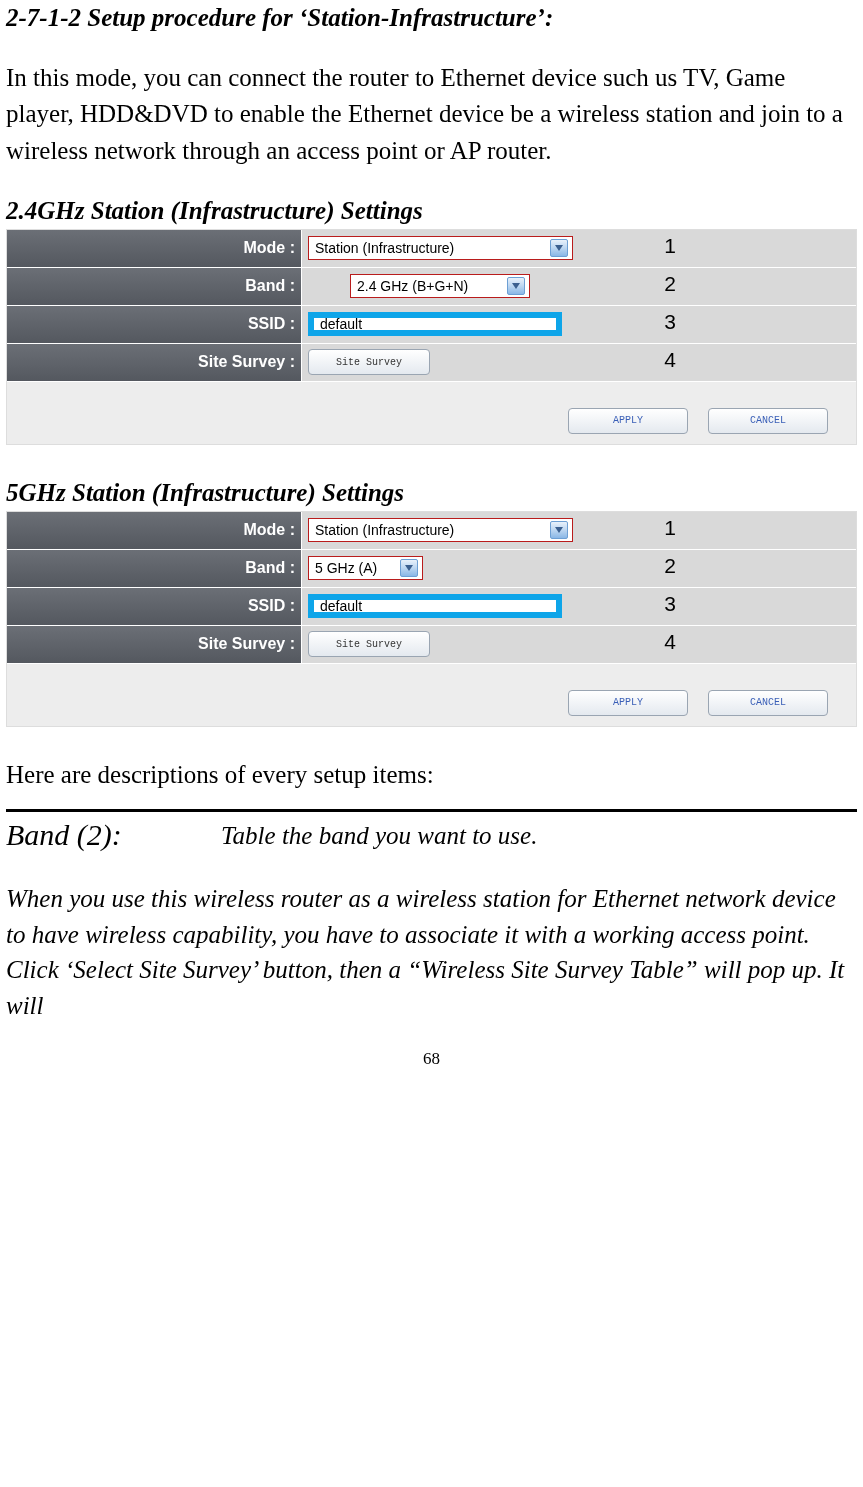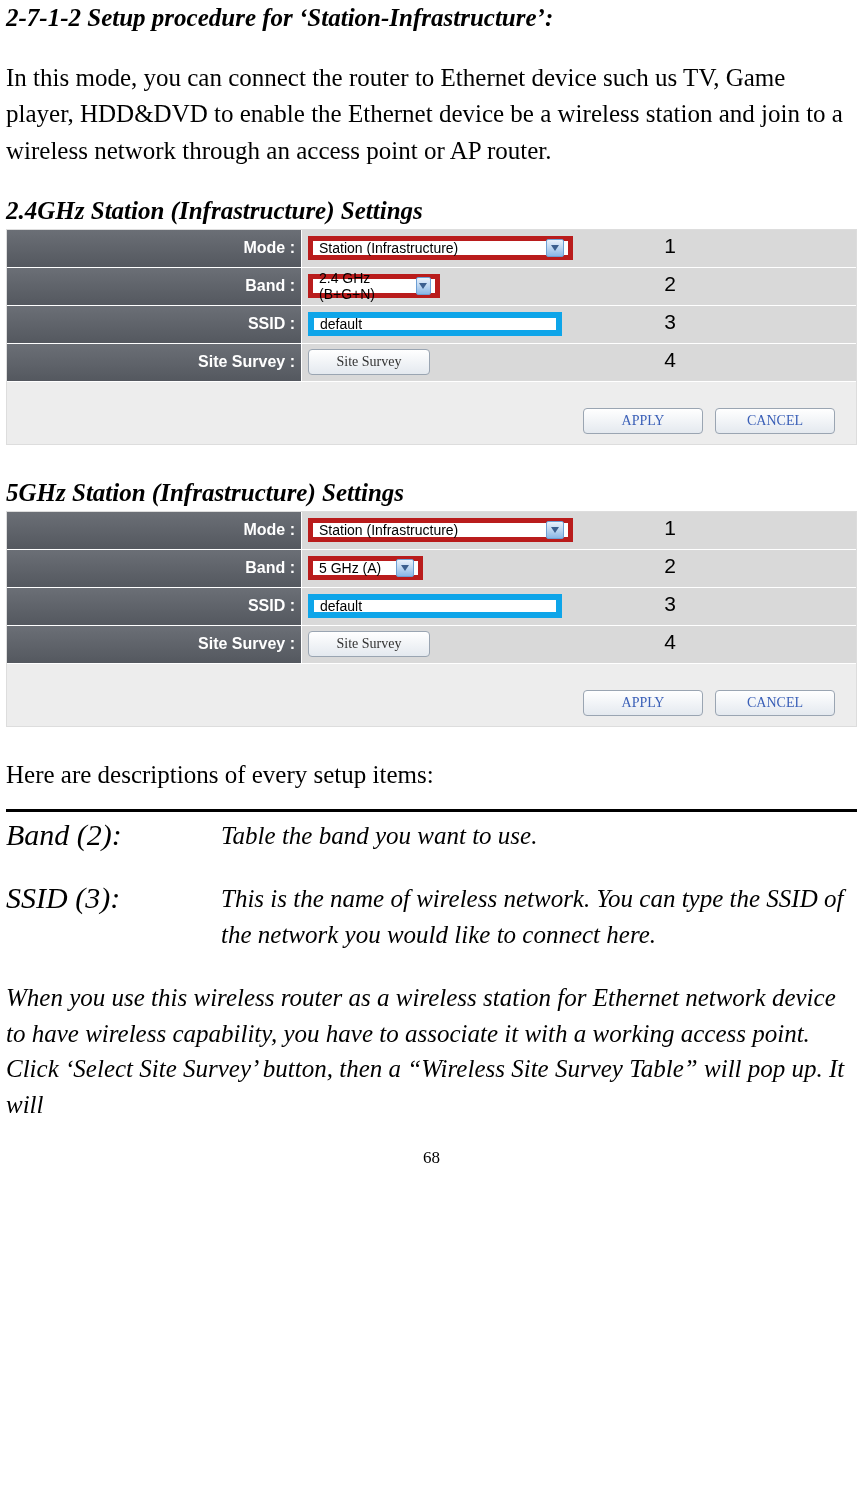--- a/index.html
+++ b/index.html
@@ -64,64 +64,64 @@
     background: #d9d9d9;
     display: flex;
     align-items: center;
     padding-left: 6px;
     font-family: Arial, sans-serif;
     font-size: 15px;
     position: relative;
   }
   .select {
     background: #fff;
-    border: 5px solid #b91c1c;
+    border: 1px solid #b91c1c;
     height: 24px;
     display: inline-flex;
     align-items: center;
     padding: 0 4px 0 6px;
     font-size: 14px;
     color: #000;
   }
   .select .arrow {
     width: 18px;
     height: 18px;
     margin-left: 6px;
     background: linear-gradient(to bottom, #e8f1fb 0%, #bcd6f1 50%, #8ab7e6 100%);
     border: 1px solid #6d9fd4;
     border-radius: 2px;
     display: inline-flex;
     align-items: center;
     justify-content: center;
   }
   .select .arrow svg { display:block; }
   .sel-mode { width: 265px; justify-content: space-between; }
-  .sel-band24 { width: 132px; justify-content: space-between; }
+  .sel-band24 { width: 180px; justify-content: space-between; margin-left: 42px; }
   .sel-band5 { width: 115px; justify-content: space-between; }
   .txt {
     background: #fff;
     border: 6px solid #0ea5e9;
     height: 24px;
     width: 254px;
     padding: 0 6px;
     display: inline-flex;
     align-items: center;
     font-size: 14px;
   }
   .btn {
     background: linear-gradient(to bottom, #ffffff 0%, #e4e9ef 100%);
     border: 1px solid #9aa5b2;
     border-radius: 4px;
     height: 26px;
     min-width: 118px;
     display: inline-flex;
     align-items: center;
     justify-content: center;
-    font-family: Liberation Serif, serif;
-    font-size: 14px;
+    font-family: Liberation Mono, monospace;
+    font-size: 10px;
     color: #333;
     cursor: pointer;
   }
   .btn-ss { min-width: 122px; }
   .btn-apply, .btn-cancel {
     min-width: 120px;
     color: #3a5fb7;
     font-weight: normal;
   }
   .callout {
@@ -129,22 +129,22 @@
     right: 180px;
     top: 50%;
     transform: translateY(-58%);
     font-family: Arial, sans-serif;
     font-size: 21px;
     color: #000;
   }
   .panel-footer {
     display: flex;
     justify-content: flex-end;
-    gap: 12px;
-    padding: 26px 21px 10px 10px;
+    gap: 20px;
+    padding: 26px 28px 10px 10px;
     background: #ededed;
   }
   .desc-intro {
     font-size: 25px;
     margin: 2px 0 20px 0;
   }
   .hr {
     border: none;
     border-top: 3px solid #000;
     margin-bottom: 6px;
@@ -284,21 +284,17 @@
 
 <p class="desc-intro">Here are descriptions of every setup items:</p>
 <hr class="hr">
 
 <div class="defs">
   <div class="def-item">
     <div class="def-term">Band (2):</div>
     <div class="def-desc">Table the band you want to use.</div>
   </div>
   <div class="def-item">
-    <div class="def-term">SSID (3):</div>
-    <div class="def-desc">This is the name of wireless network. You can type the SSID of the network you would like to connect here.</div>
-  </div>
-  <div class="def-item">
     <div class="def-desc">When you use this wireless router as a wireless station for Ethernet network device to have wireless capability, you have to associate it with a working access point. Click ‘Select Site Survey’ button, then a “Wireless Site Survey Table” will pop up. It will</div>
   </div>
 </div>
 
 <div class="page-num">68</div>
 
 </body></html>

